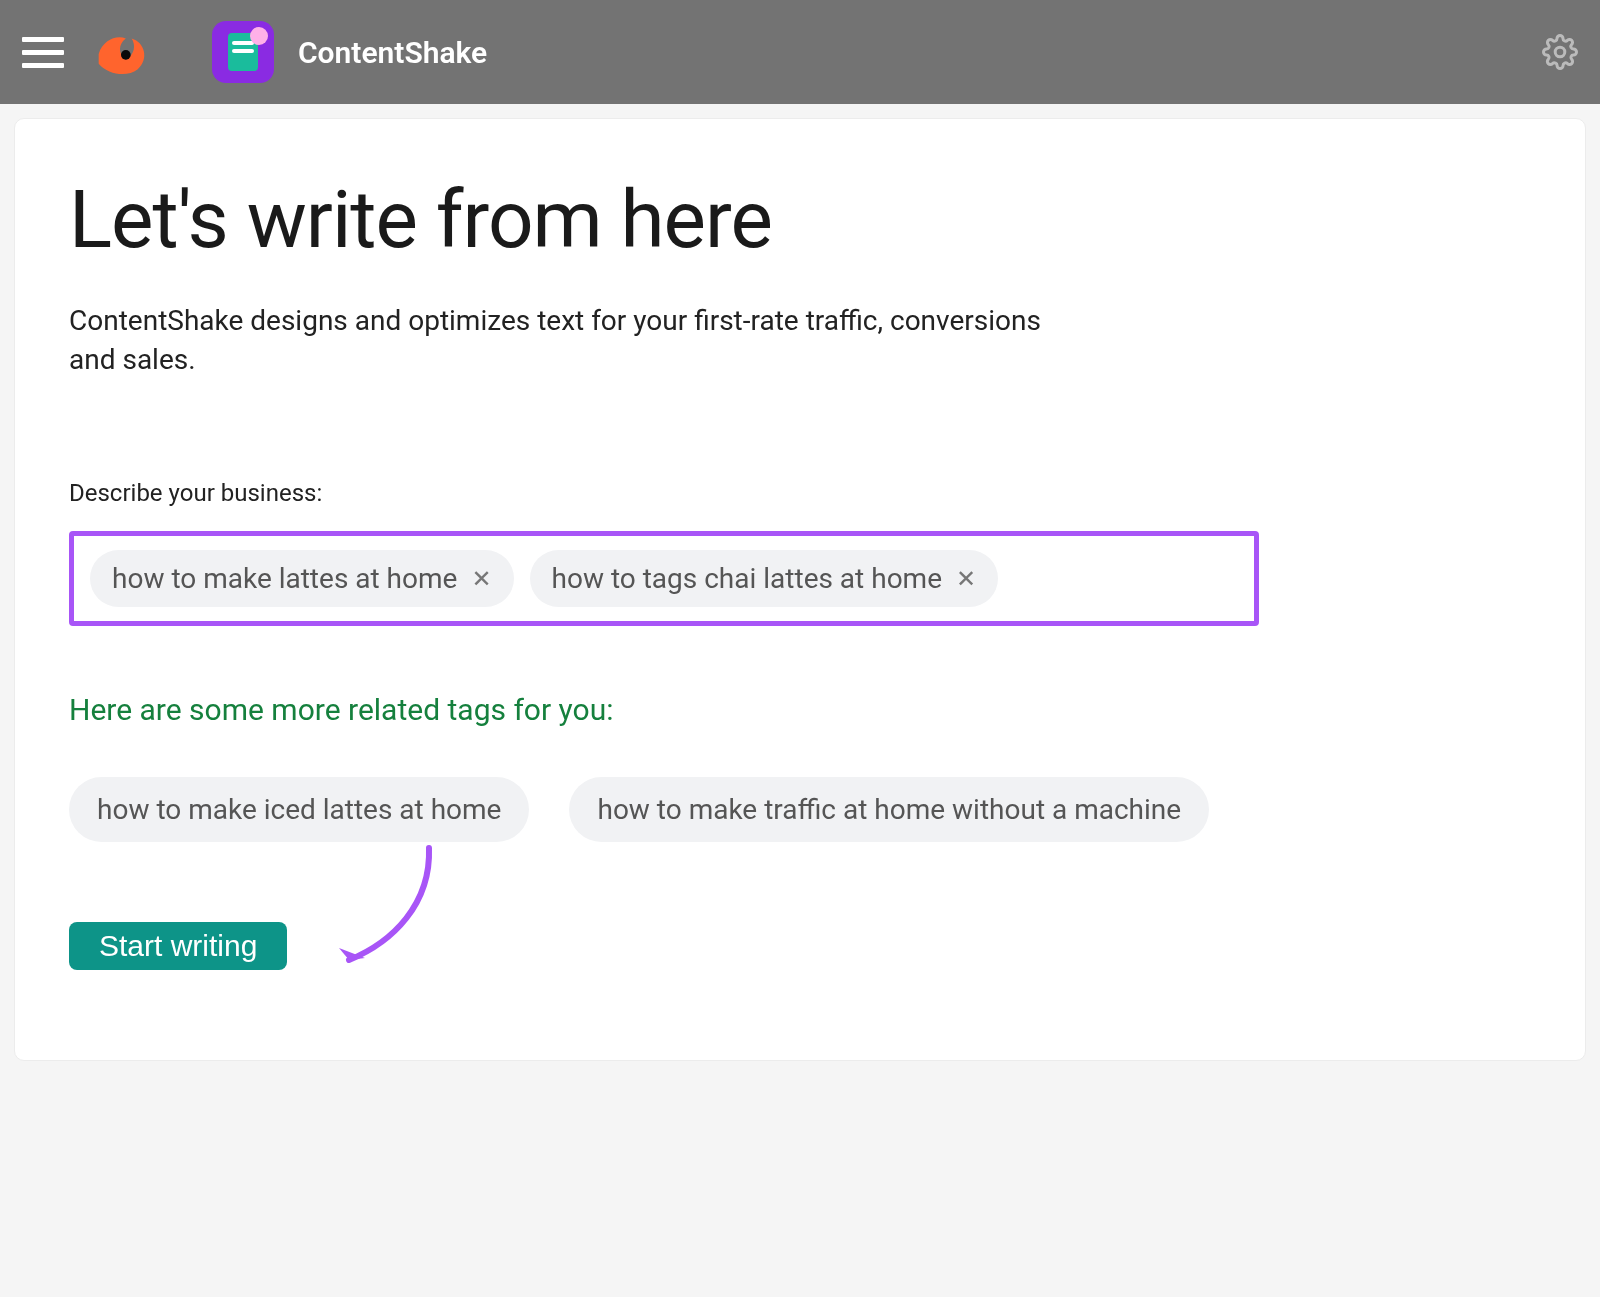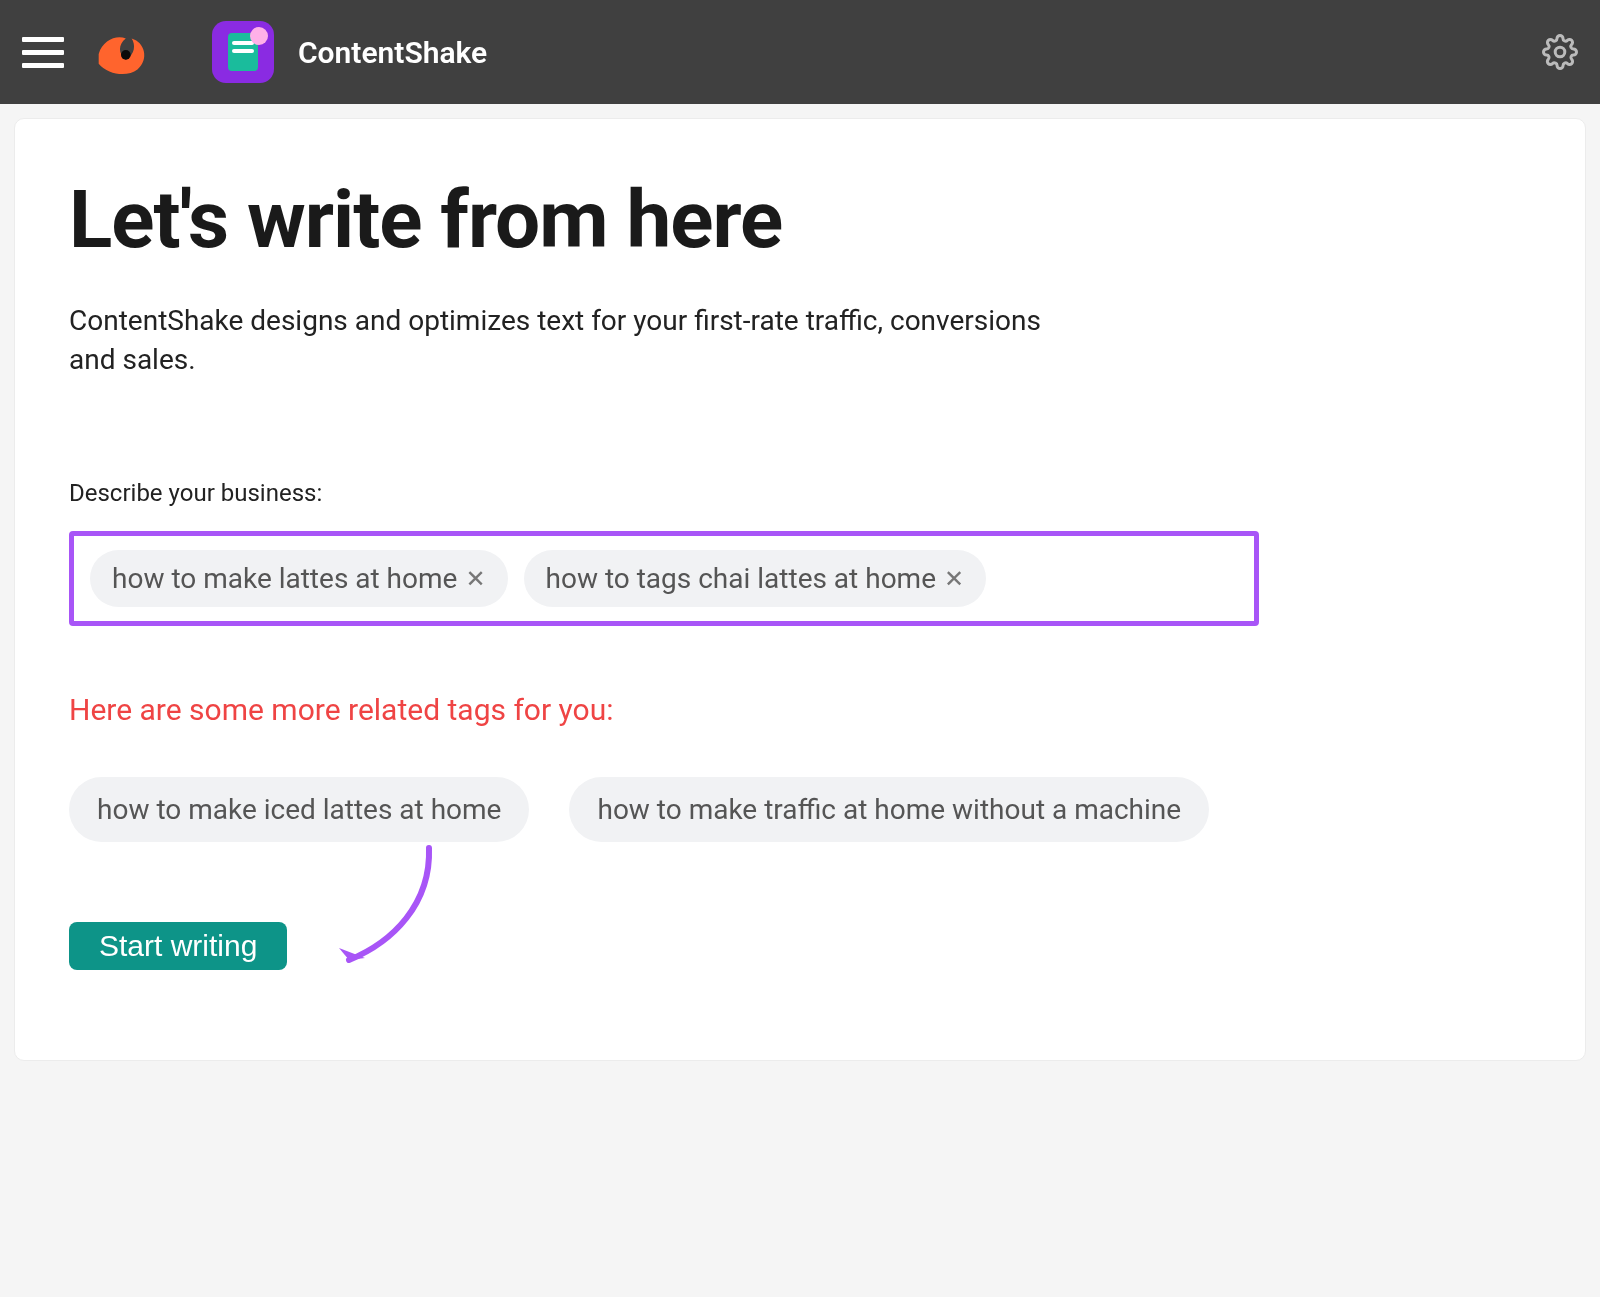--- a/index.html
+++ b/index.html
@@ -2,21 +2,21 @@
 <html><head>
 <meta charset="utf-8">
 <style>
   * { box-sizing: border-box; margin: 0; padding: 0; }
   body {
     font-family: -apple-system, BlinkMacSystemFont, "Segoe UI", Roboto, Helvetica, Arial, sans-serif;
     background: #f5f5f5;
     width: 1600px;
   }
   .topbar {
-    background: #404040;
+    background: #737373;
     height: 104px;
     display: flex;
     align-items: center;
     padding: 0 22px;
   }
   .hamburger {
     width: 42px; height: 42px;
     display: flex; flex-direction: column; justify-content: center;
     gap: 8px;
     cursor: pointer;
@@ -78,21 +78,21 @@
   }
   .card {
     background: #fff;
     margin: 14px;
     border-radius: 10px;
     padding: 54px 54px 90px 54px;
     border: 1px solid #ececec;
   }
   .hero-title {
     font-size: 80px;
-    font-weight: 700;
+    font-weight: 400;
     color: #1a1a1a;
     letter-spacing: -1px;
   }
   .hero-sub {
     margin-top: 34px;
     font-size: 28px;
     color: #222;
     line-height: 1.4;
     max-width: 1020px;
   }
@@ -112,33 +112,33 @@
     max-width: 1190px;
   }
   .chip {
     background: #f1f2f4;
     border-radius: 999px;
     padding: 12px 22px;
     font-size: 28px;
     color: #555;
     display: inline-flex;
     align-items: center;
-    gap: 8px;
+    gap: 14px;
     cursor: default;
   }
   .chip .chip-x {
     cursor: pointer;
     font-size: 24px;
     color: #777;
     line-height: 1;
   }
   .related-label {
     margin-top: 66px;
     font-size: 30px;
-    color: #ef4444;
+    color: #15803d;
   }
   .related-chips {
     margin-top: 50px;
     display: flex;
     flex-wrap: wrap;
     gap: 28px 40px;
     max-width: 1450px;
   }
   .chip.suggest {
     cursor: pointer;

